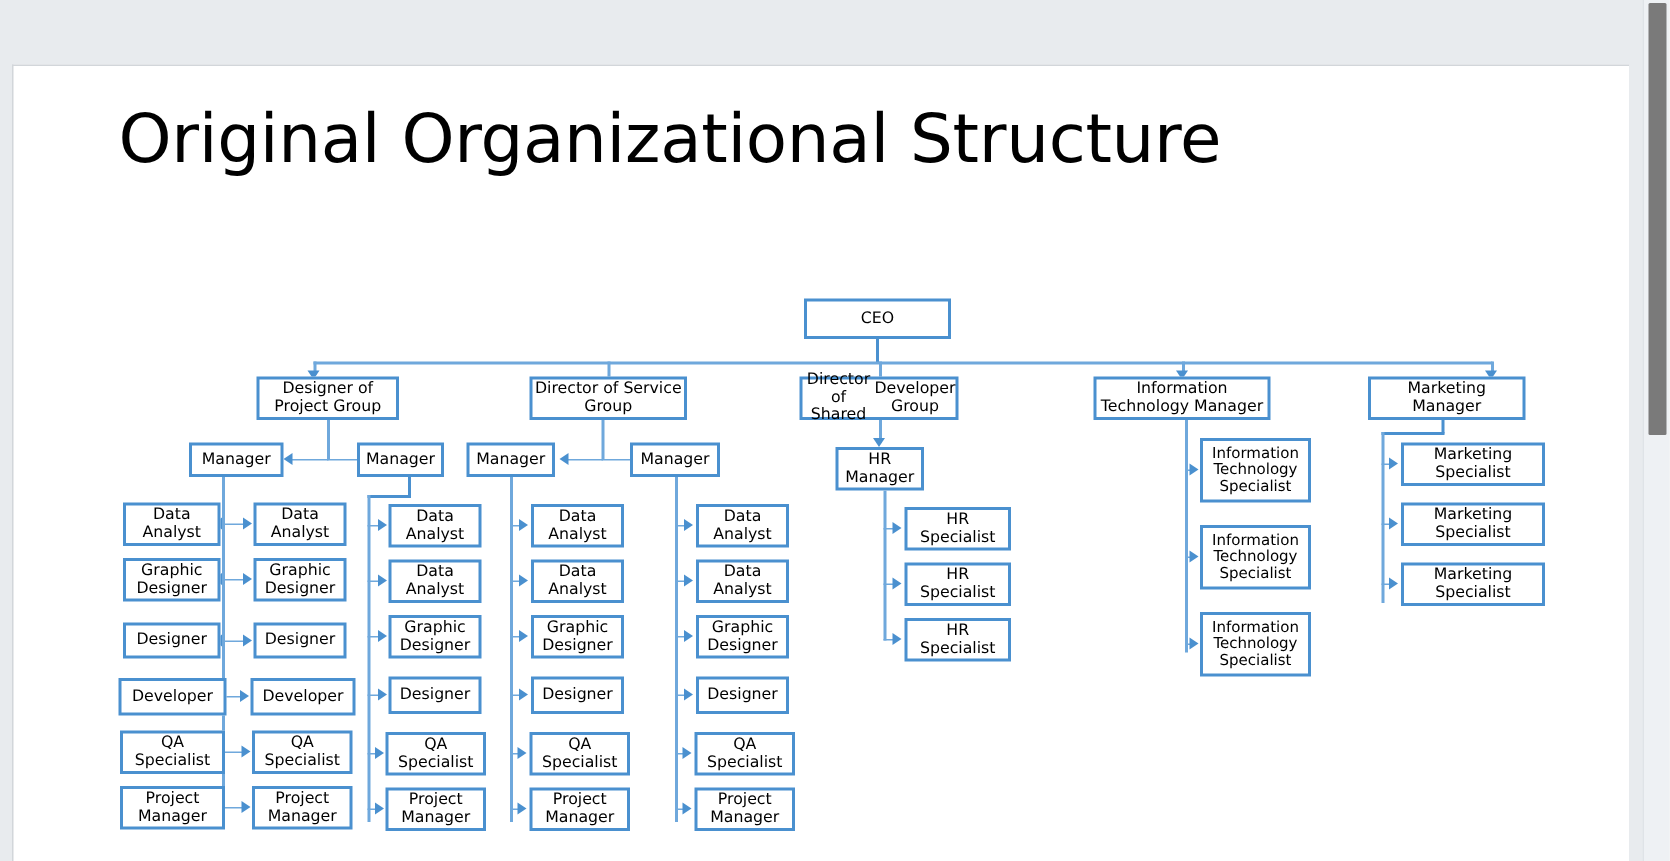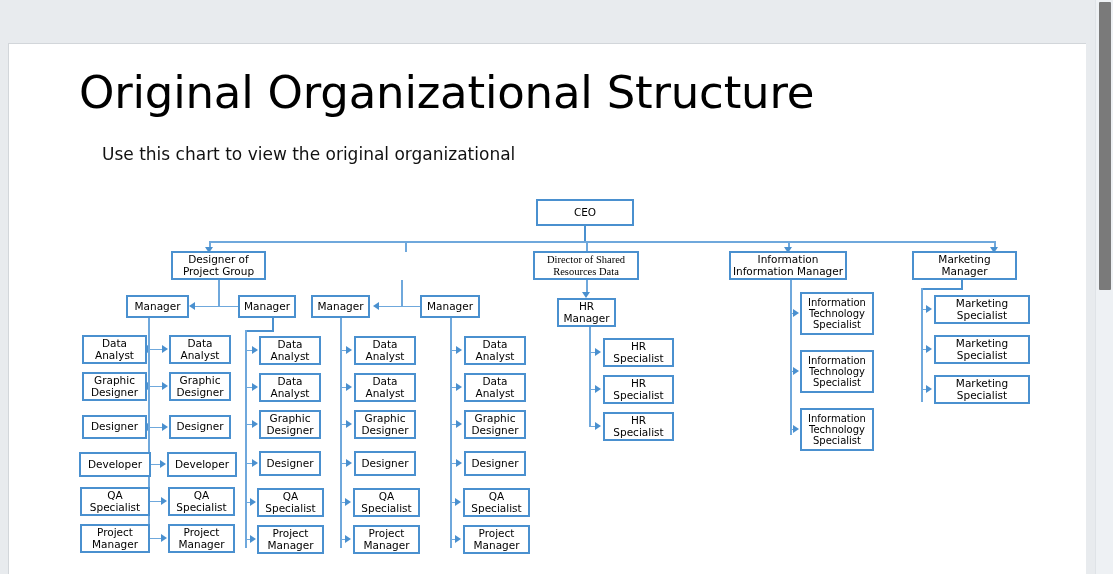--- a/index.html
+++ b/index.html
@@ -73,21 +73,20 @@
   .arr.left{border-top:4px solid transparent;border-bottom:4px solid transparent;border-right:6px solid #4a90cf;}
 </style>
 </head>
 <body>
 
 <div id="app">
 
   <div class="slide">
 
     <div class="title">Original Organizational Structure</div>
-    <div class="subtitle">Use this chart to view the original organizational</div>
 
     <div class="chart">
 
       <div class="node" style="left:527px;top:155px;width:98px;height:27px;">
         <span>CEO</span>
       </div>
 
       <div class="line v thick" style="left:575px;top:182px;height:16px;"></div>
 
       <div class="line h" style="left:200px;top:197px;width:786px;"></div>
@@ -103,29 +102,33 @@
       <div class="arr down" style="left:775px;top:203px;"></div>
 
       <div class="line v" style="left:985px;top:197px;height:9px;"></div>
       <div class="arr down" style="left:981px;top:203px;"></div>
 
       <div class="node" style="left:162px;top:207px;width:95px;height:29px;flex-direction:column;">
         <span>Designer of</span>
         <span>Project Group</span>
       </div>
 
-
-      <div class="node" style="left:524px;top:207px;width:106px;height:29px;flex-direction:column;font-family:Liberation Serif, serif;">
+      <div class="node" style="left:344px;top:207px;width:105px;height:29px;flex-direction:column;">
+        <span>Director of Service</span>
+        <span>Group</span>
+      </div>
+
+      <div class="node" style="left:524px;top:207px;width:106px;height:29px;flex-direction:row;">
         <span>Director of Shared</span>
-        <span>Resources Data</span>
+        <span>Developer Group</span>
       </div>
 
       <div class="node" style="left:720px;top:207px;width:118px;height:29px;flex-direction:column;">
         <span>Information</span>
-        <span>Information Manager</span>
+        <span>Technology Manager</span>
       </div>
 
       <div class="node" style="left:903px;top:207px;width:105px;height:29px;flex-direction:column;">
         <span>Marketing</span>
         <span>Manager</span>
       </div>
 
       <div class="line v" style="left:209px;top:236px;height:26px;"></div>
       <div class="arr left" style="left:180px;top:258px;"></div>
       <div class="line h" style="left:185px;top:261.5px;width:25px;"></div>

